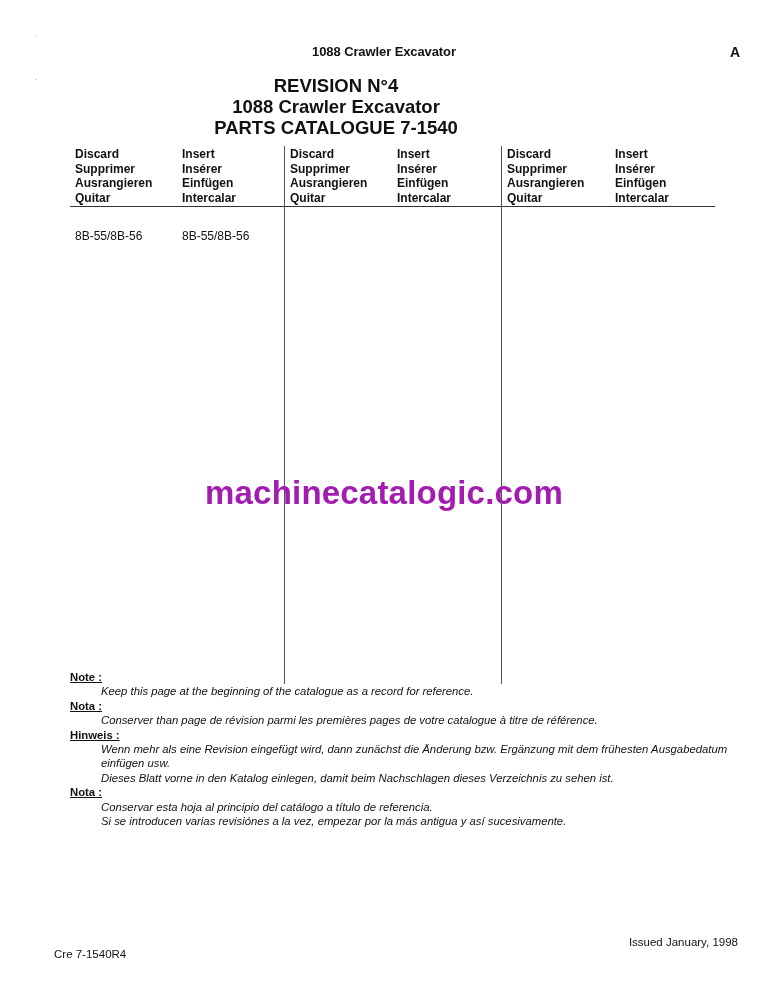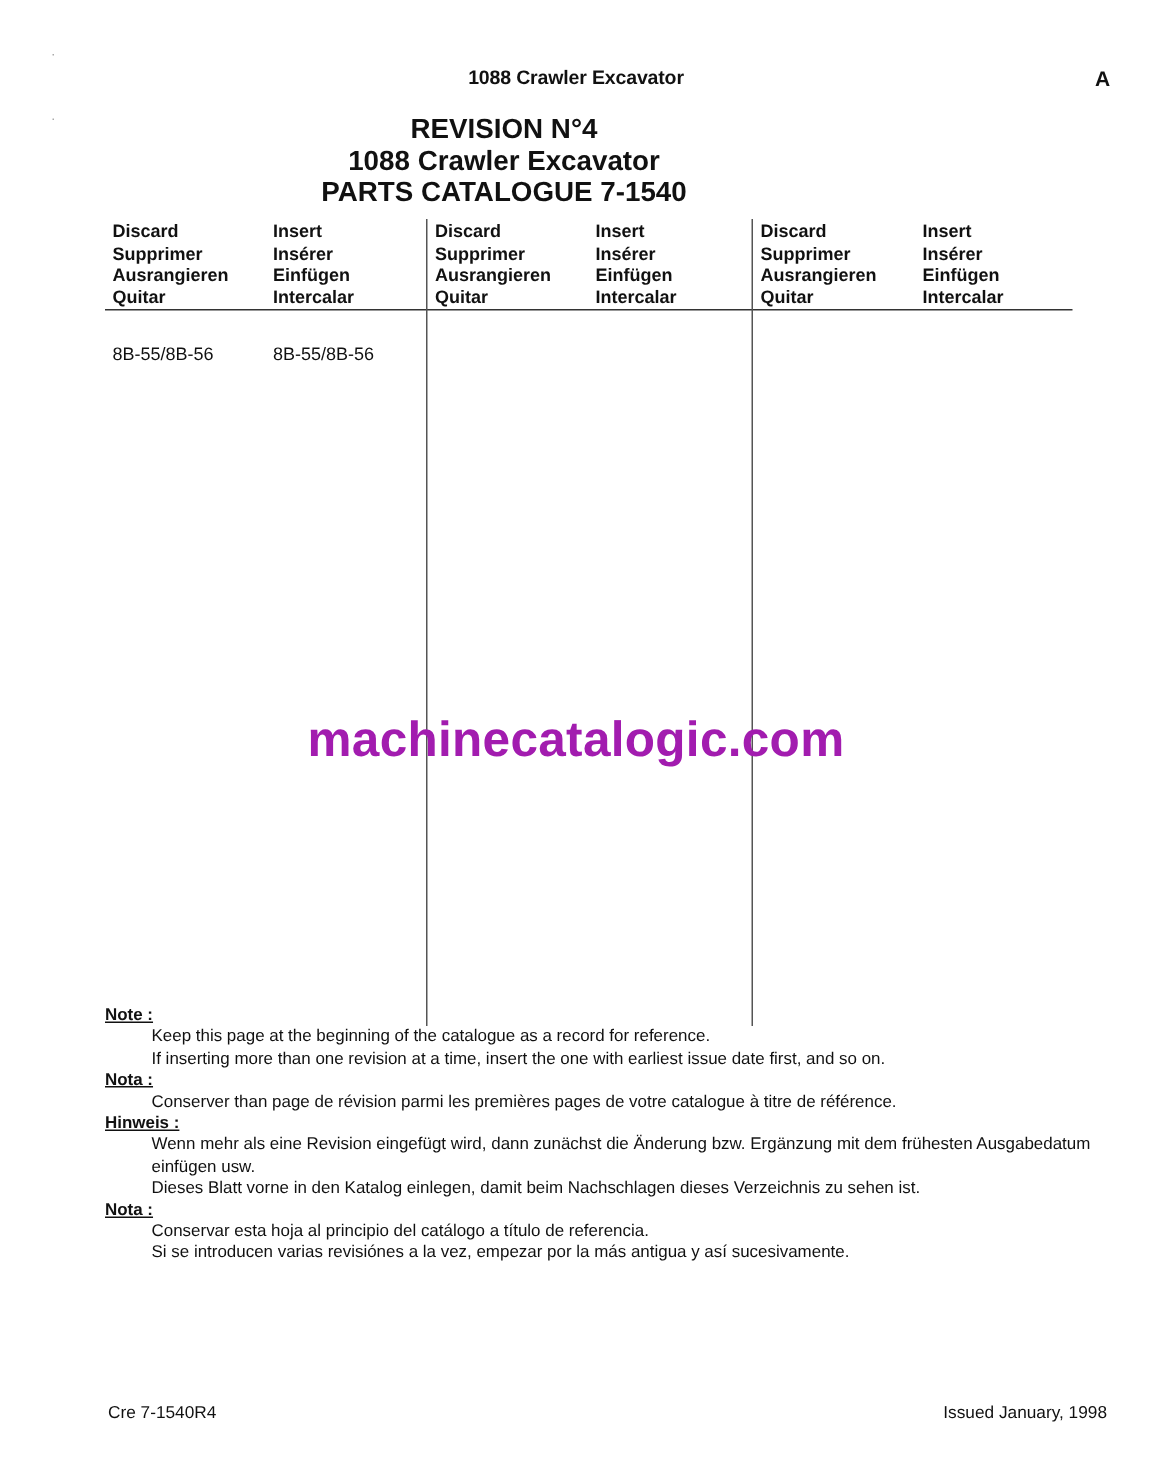--- a/index.html
+++ b/index.html
@@ -20,21 +20,21 @@
   .col-head { font-weight: bold; font-size: 12px; line-height: 14.6px; }
   .cell { font-size: 12px; margin-top: 21px; }
   .hline { left: 70px; top: 206px; width: 645px; height: 0; border-top: 1.4px solid #333; }
   .vline { top: 146px; width: 0; height: 538px; border-left: 1.6px solid #555; }
   .watermark {
     left: 0; width: 768px; top: 474px; text-align: center;
     font-weight: bold; font-size: 33px; color: #a21caf; letter-spacing: 0.2px;
   }
   .notes { left: 70px; top: 670px; width: 676px; font-size: 11.3px; line-height: 14.4px; }
   .note-head { font-weight: bold; text-decoration: underline; }
-  .note-line { padding-left: 31px; }
+  .note-line { font-style: italic; padding-left: 31px; }
   .footer { top: 936px; font-size: 11.5px; }
   .dot { width: 1px; height: 1px; background: #aaa; }
 </style>
 </head>
 <body>
 
 <div class="abs dot" style="left:35px;top:36px;"></div>
 <div class="abs dot" style="left:35px;top:79px;"></div>
 
 <div class="abs top-title">1088 Crawler Excavator</div>
@@ -90,32 +90,31 @@
 <div class="abs hline"></div>
 <div class="abs vline" style="left:284px;"></div>
 <div class="abs vline" style="left:501px;"></div>
 
 <div class="abs watermark">machinecatalogic.com</div>
 
 <div class="abs notes">
   <div>
     <span class="note-head">Note :</span>
     <div class="note-line">Keep this page at the beginning of the catalogue as a record for reference.</div>
-    <div class="note-line">If inserting more than one revision at a time, insert the one with earliest issue date first, and so on.</div>
   </div>
   <div>
     <span class="note-head">Nota :</span>
     <div class="note-line">Conserver than page de révision parmi les premières pages de votre catalogue à titre de référence.</div>
   </div>
   <div>
     <span class="note-head">Hinweis :</span>
     <div class="note-line">Wenn mehr als eine Revision eingefügt wird, dann zunächst die Änderung bzw. Ergänzung mit dem frühesten Ausgabedatum einfügen usw.</div>
     <div class="note-line">Dieses Blatt vorne in den Katalog einlegen, damit beim Nachschlagen dieses Verzeichnis zu sehen ist.</div>
   </div>
   <div>
     <span class="note-head">Nota :</span>
     <div class="note-line">Conservar esta hoja al principio del catálogo a título de referencia.</div>
     <div class="note-line">Si se introducen varias revisiónes a la vez, empezar por la más antigua y así sucesivamente.</div>
   </div>
 </div>
 
-<div class="abs footer" style="left:72px;">Cre 7-1540R4</div>
+<div class="abs footer" style="left:54px;margin-top:12px;">Cre 7-1540R4</div>
 <div class="abs footer" style="right:30px;">Issued January, 1998</div>
 
 </body></html>

